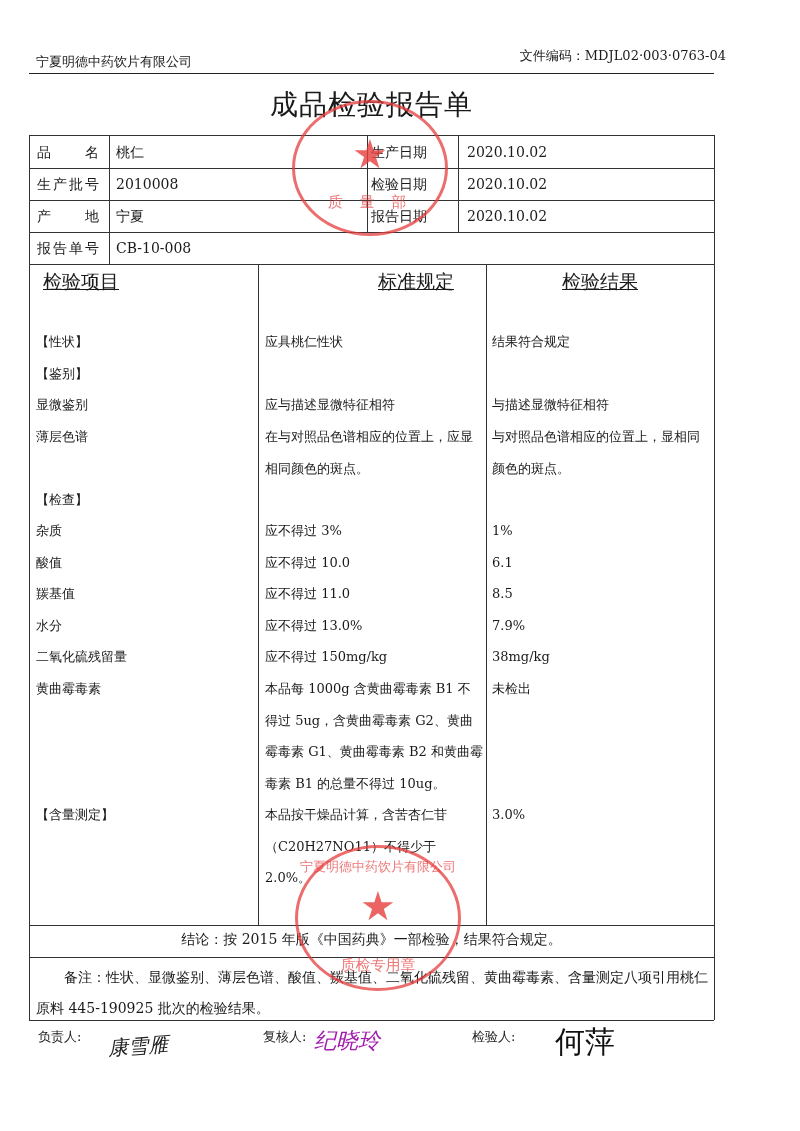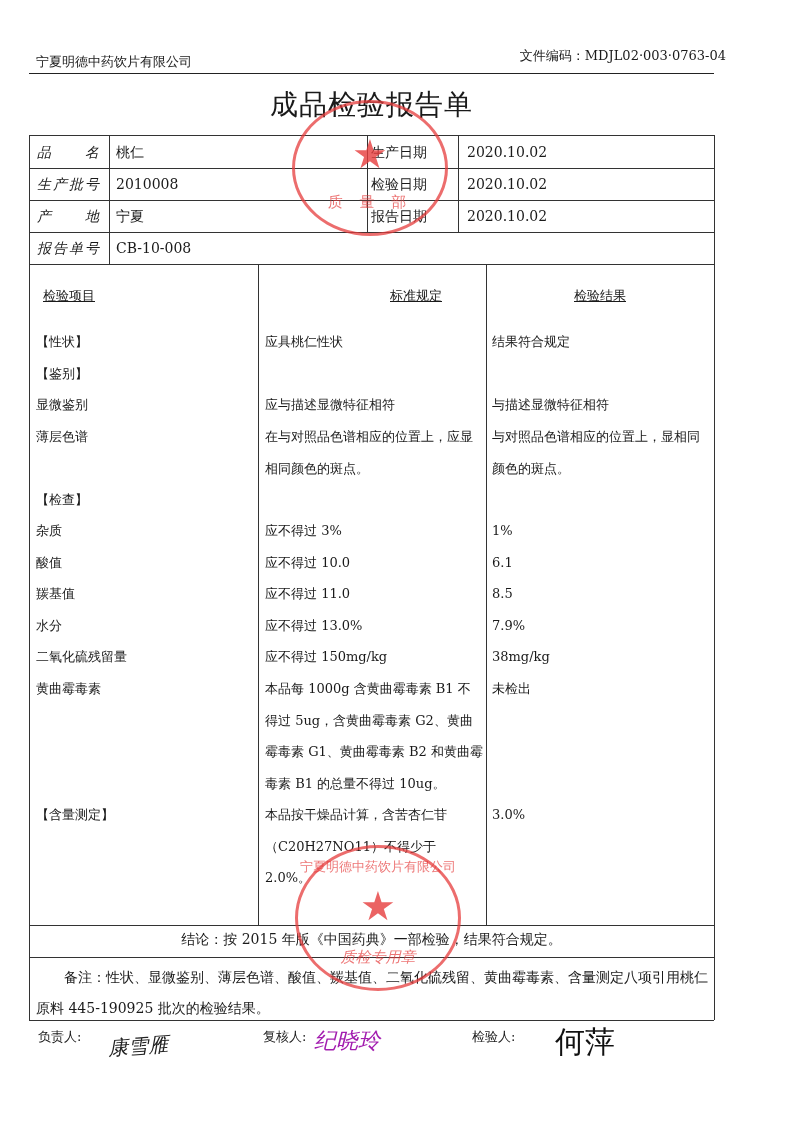--- a/index.html
+++ b/index.html
@@ -6,22 +6,22 @@
   body { width:800px; height:1131px; position:relative; overflow:hidden;
          font-family:"DejaVu Serif","Liberation Serif",serif; color:#1a1a1a; }
   .abs { position:absolute; }
   .hdr-left { left:36px; top:53px; font-size:13px; }
   .hdr-right { right:74px; top:47px; font-size:13px;margin-left:30px; }
   .hdr-rule { left:29px; top:73px; width:685px; height:0; border-top:1.5px solid #222; }
   .title { left:0; width:743px; top:86px; text-align:center; font-size:28px; letter-spacing:1px; }
   .line-h { position:absolute; height:0; border-top:1px solid #333; }
   .line-v { position:absolute; width:0; border-left:1px solid #333; }
   .cell { position:absolute; font-size:14px; line-height:20px; white-space:nowrap; }
-  .lbl { letter-spacing:2px;font-style:italic; }
-  .colhead { position:absolute; font-size:13px; text-decoration:underline; top:287px; }
+  .lbl { letter-spacing:2px; }
+  .colhead { position:absolute; font-size:19px; text-decoration:underline; top:269px; }
   .row-text { position:absolute; font-size:13px; line-height:20px; white-space:nowrap; }
   .wrap { position:absolute; font-size:13px; line-height:31.5px; white-space:normal; }
   .concl { position:absolute; left:29px; width:685px; top:931px; text-align:center; font-size:14px; }
   .note { position:absolute; left:36px; width:672px; top:962px; font-size:14px; line-height:31px; text-indent:28px; }
   .sign-lbl { position:absolute; top:1028px; font-size:13px; }
   .signature { position:absolute; font-family:"DejaVu Sans",sans-serif; font-style:italic; color:#222; }
   .stamp { position:absolute; border:3px solid rgba(230,60,60,0.75); border-radius:50%; pointer-events:none; }
   .stamp-star { position:absolute; color:rgba(230,60,60,0.8); text-align:center; }
   .stamp-text { position:absolute; color:rgba(230,60,60,0.7); font-size:15px; text-align:center; }
 </style>
@@ -126,14 +126,14 @@
 <div class="sign-lbl" style="left:472px;">检验人:</div>
 <div class="signature" style="left:555px;top:1022px;font-size:30px;font-style:normal;color:#111;">何萍</div>
 
 <div class="stamp" style="left:292px;top:100px;width:150px;height:130px;">
   <div class="stamp-star" style="left:0;width:150px;top:28px;font-size:40px;">★</div>
   <div class="stamp-text" style="left:0;width:150px;top:90px;letter-spacing:6px;">质 量 部</div>
 </div>
 <div class="stamp" style="left:295px;top:845px;width:160px;height:140px;">
   <div class="stamp-text" style="left:0;width:160px;top:10px;font-size:13px;">宁夏明德中药饮片有限公司</div>
   <div class="stamp-star" style="left:0;width:160px;top:35px;font-size:40px;">★</div>
-  <div class="stamp-text" style="left:0;width:160px;top:100px;font-style:italic;">质检专用章</div>
+  <div class="stamp-text" style="left:0;width:160px;top:108px;">质检专用章</div>
 </div>
 
 </body></html>

